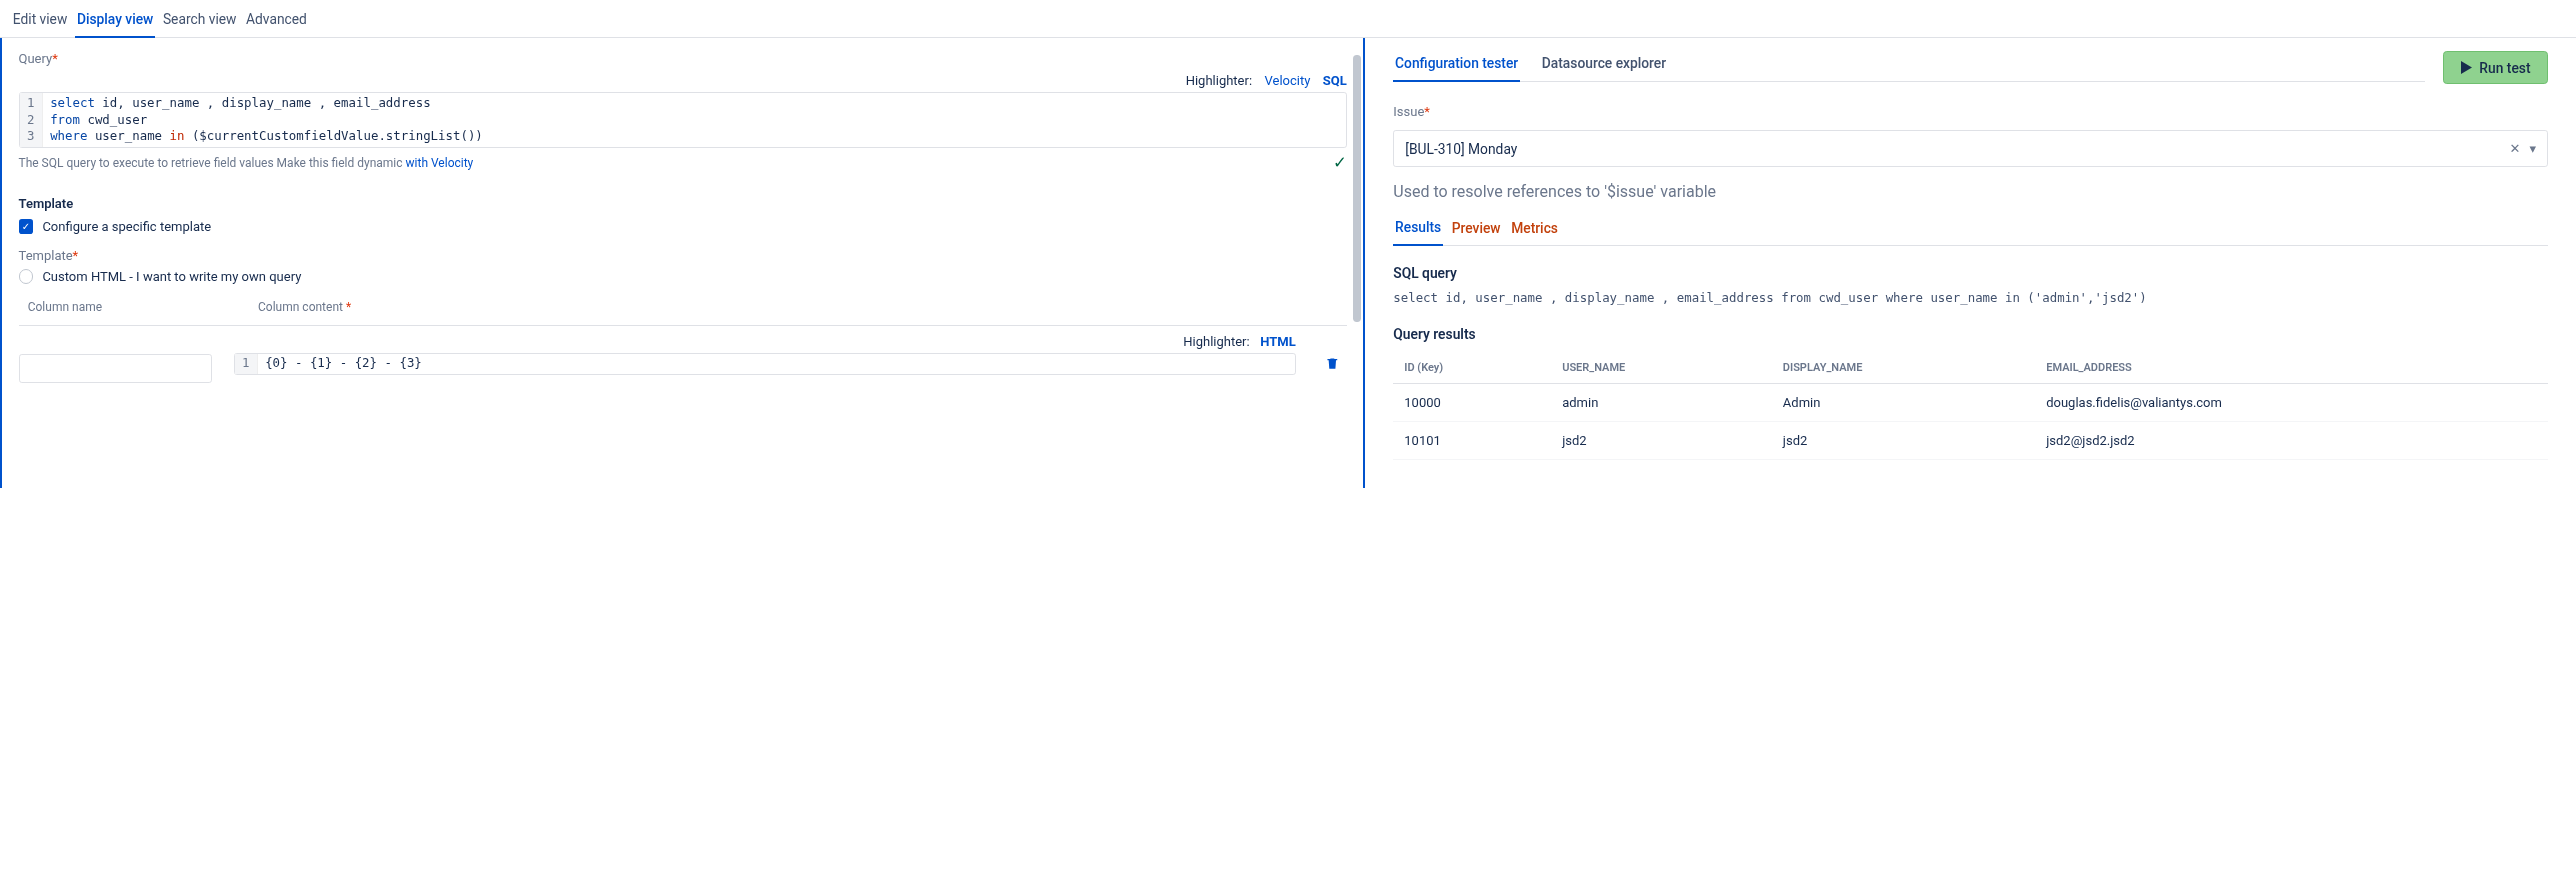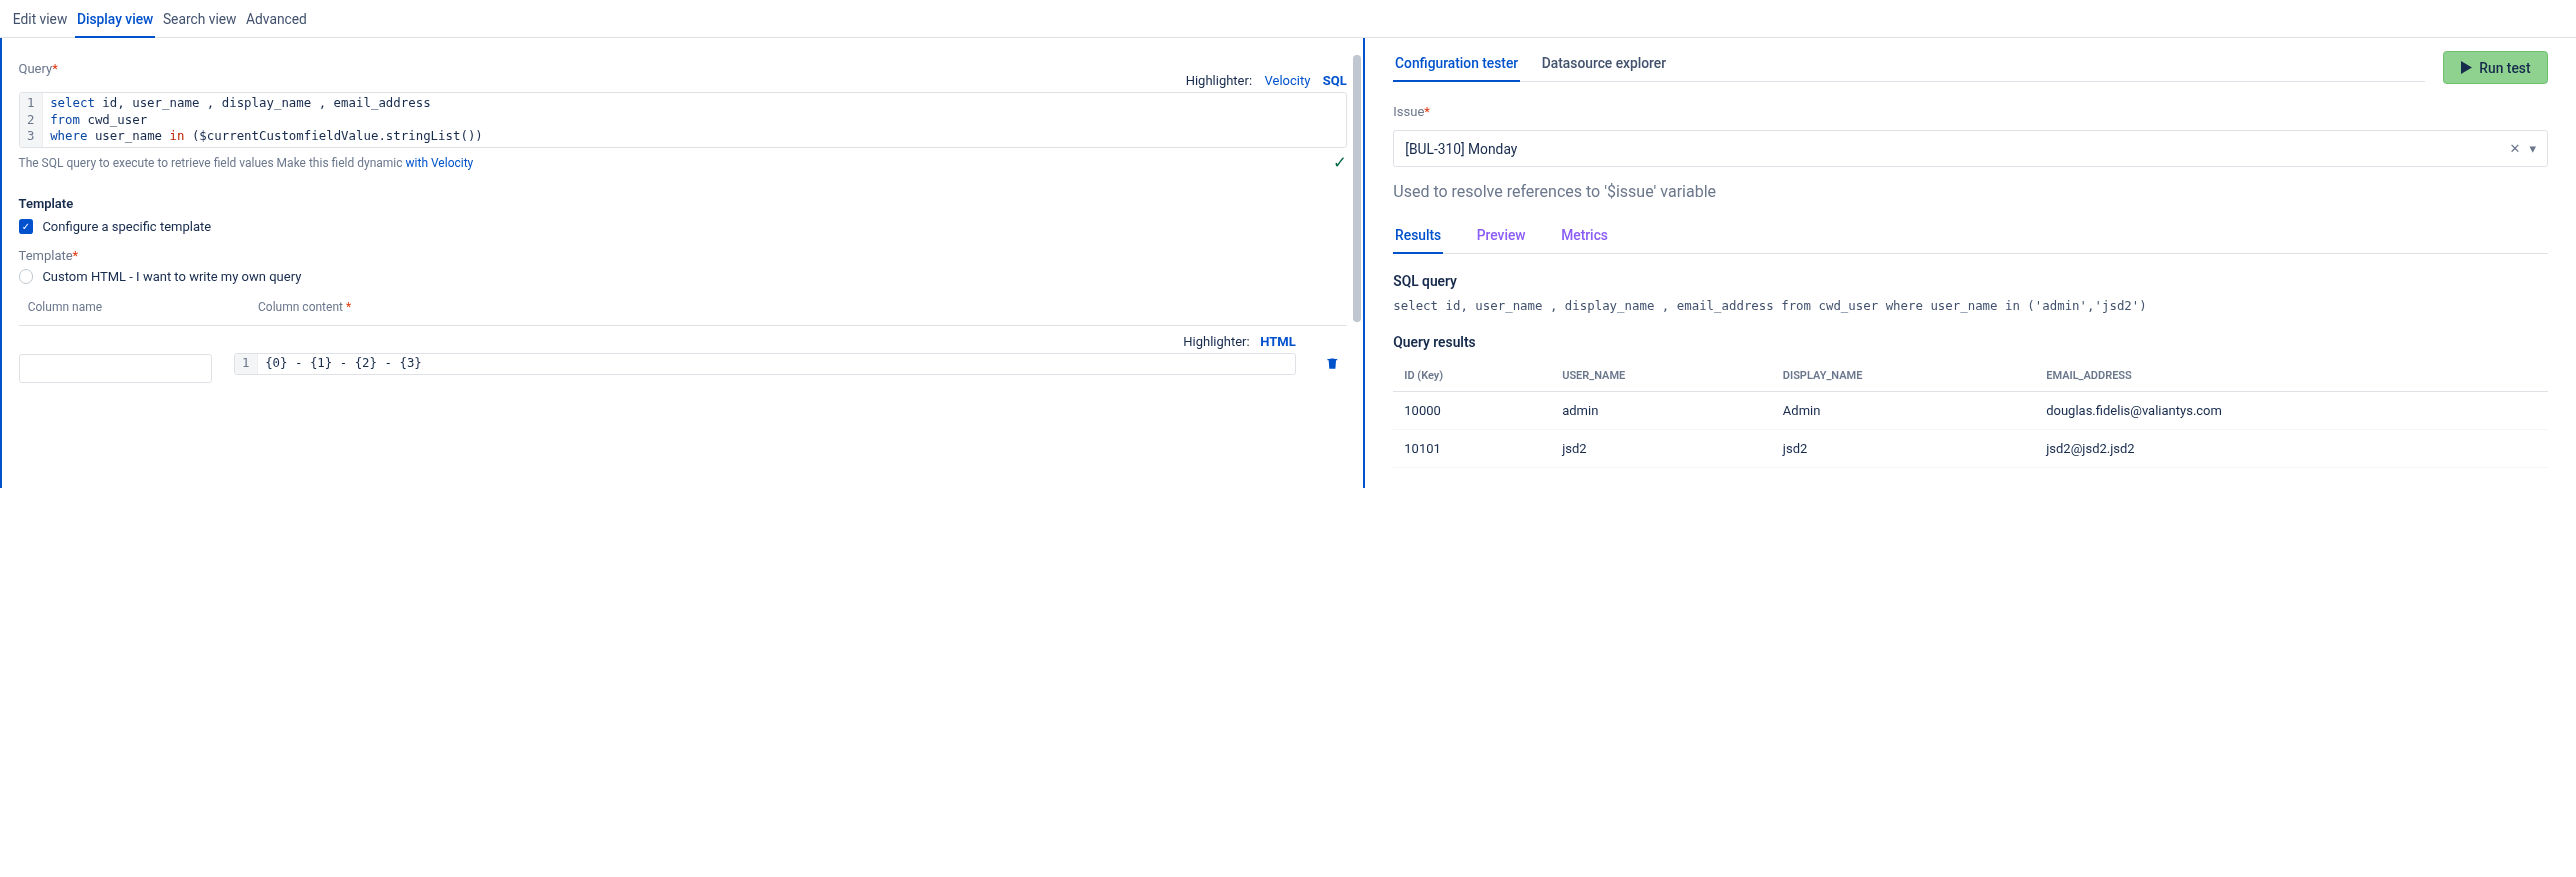--- a/index.html
+++ b/index.html
@@ -54,21 +54,21 @@
     background: #c1c7d0;
     border-radius: 3.7px;
   }
   .label {
     color: #6B778C;
     font-size: 13px;
     margin-bottom: 5.5px;
     display: inline-block;
   }
   .req { color: #DE350B; }
-  .row { display: flex; justify-content: space-between; align-items: center; }
+  .row { display: flex; justify-content: space-between; align-items: flex-start; }
   .highlighter-row { font-size: 13px; margin-bottom: 3.7px; margin-top: 22px; }
   .highlighter-row .hl-label { color: #172B4D; }
   .highlighter-row a { color: #0052CC; margin-left: 9.2px; cursor: pointer; }
   .highlighter-row a.active { font-weight: 700; }
   .code-editor {
     border: 0.9px solid #dfe1e6;
     border-radius: 2.8px;
     display: flex;
     font-family: "SFMono-Regular", Consolas, monospace;
     font-size: 12.4px;
@@ -193,27 +193,28 @@
     height: 37px;
     display:flex; align-items:center;
     padding: 0 11px;
     justify-content: space-between;
     margin-top: 5.5px;
   }
   .issue-select .value { font-size: 13.8px; }
   .issue-select .ctrls { display:flex; gap:9.2px; color:#6B778C; }
   .help { color:#6B778C; font-size: 16px; margin-top:15px; }
   .subtabs2 {
-    display:flex; gap:32px;
-    border-bottom: 0.9px solid #dfe1e6;
-    margin-top: 22px;
+    display:flex; gap:7px;
+    border-bottom: 0.9px solid #dfe1e6;
+    margin-top: 14px;
+    align-items: center;
   }
   .subtabs2 .tab {
     padding: 3.7px 1.8px 9.2px 1.8px;
-    color: #8b5cf6;
+    color: #c2410c;
     cursor:pointer;
     font-size: 13.8px;
     font-weight: 500;
   }
   .subtabs2 .tab.active {
     color: #0052CC;
     border-bottom: 2.8px solid #0052CC;
     margin-bottom: -0.9px;
   }
   .sql-block {

